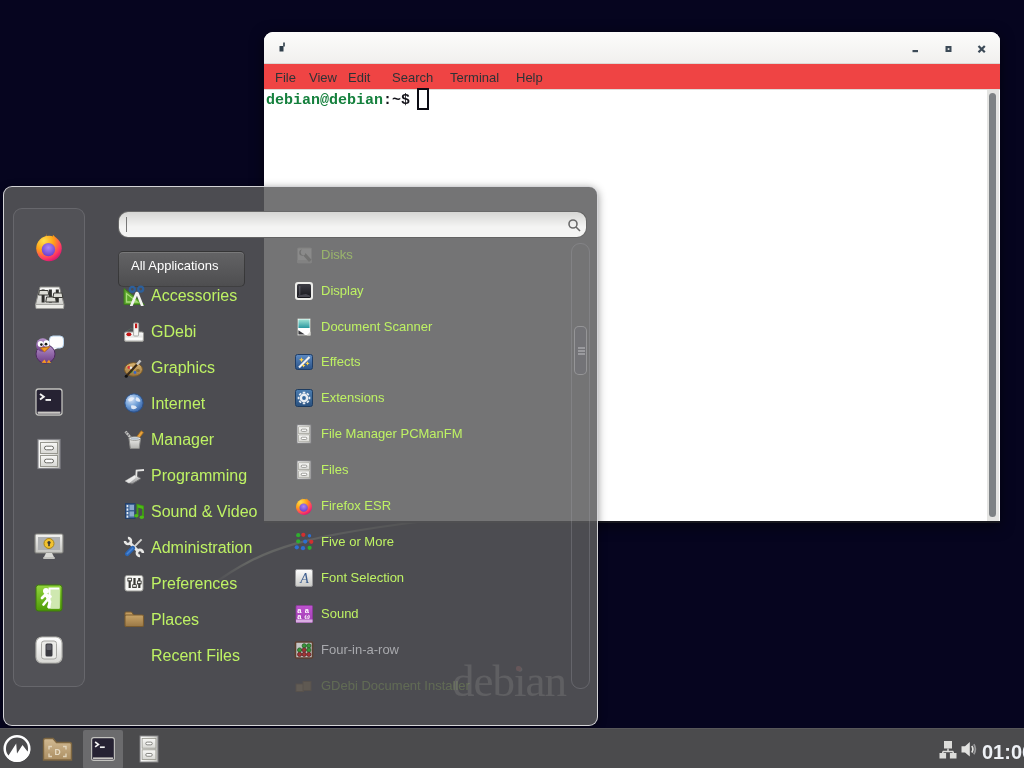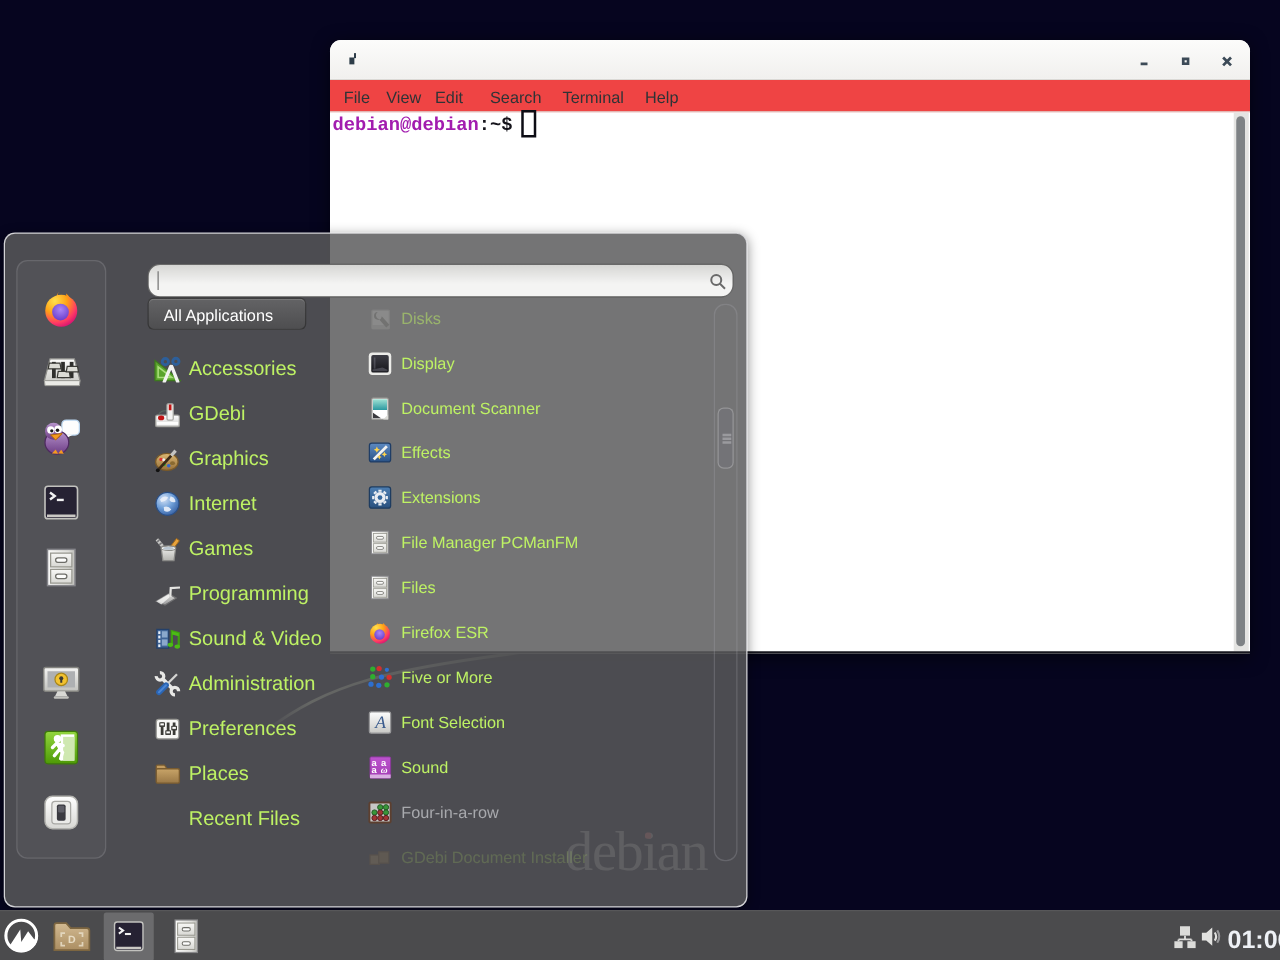--- a/index.html
+++ b/index.html
@@ -8,30 +8,30 @@
 #wm{position:absolute;left:452px;top:655px;font-family:"Liberation Serif",serif;font-size:45px;color:#7a7a84;letter-spacing:-1px}
 #wmdot{position:absolute;left:516px;top:666px;width:5px;height:5px;background:#a8404e;border-radius:2px}
 
 #term{position:absolute;left:264px;top:32px;width:736px;height:491px;border-radius:9px 9px 2px 2px;background:#fff;box-shadow:0 3px 14px rgba(0,0,0,.55)}
 #tbar{position:absolute;left:0;top:0;width:736px;height:32px;border-radius:9px 9px 0 0;background:linear-gradient(#fcfcfb,#f1f0ee);border-bottom:1px solid #dbd9d5}
 #ttitle{position:absolute;left:0;top:6px;width:736px;text-align:center;font-size:15.5px;font-weight:bold;color:#44586c}
 #tmenu{position:absolute;left:0;top:32px;width:736px;height:26px;background:#ef4444;border-bottom:1px solid #dedcd8;font-size:13px;color:#2f3336}
 #tmenu span{position:absolute;top:6px}
 #tbody{position:absolute;left:0;top:58px;width:736px;height:433px;background:#fff}
 #prompt{position:absolute;left:2px;top:2px;font-family:"Liberation Mono",monospace;font-size:15px;font-weight:bold;white-space:pre}
-#prompt .g{color:#a21caf}#prompt .k{color:#14131a}
+#prompt .g{color:#15803d}#prompt .k{color:#14131a}
 #cursor{position:absolute;left:153px;top:-2px;width:12px;height:22px;border:2px solid #0c0c14}
 #strack{position:absolute;right:1px;top:0;width:12px;height:431px;background:#e4e4e2}
 #sthumb{position:absolute;left:2px;top:3px;width:7px;height:424px;border-radius:4px;background:#7e8285}
 
 #menu{position:absolute;left:3px;top:186px;width:595px;height:540px;background:rgba(90,90,91,.845);border:1px solid rgba(218,218,221,.95);border-radius:9px;box-shadow:0 2px 9px rgba(0,0,0,.42)}
 #sbox{position:absolute;left:114px;top:24px;width:469px;height:27px;border-radius:10px;background:linear-gradient(#d6d6d4,#f4f4f3 60%);border:1px solid rgba(70,70,70,.8)}
 #caret{position:absolute;left:7px;top:5px;width:1px;height:15px;background:#777}
 #favbox{position:absolute;left:9px;top:21px;width:72px;height:479px;border-radius:9px;border:1px solid rgba(190,190,195,.2);background:rgba(255,255,255,.035)}
-#allapps{position:absolute;left:114px;top:51px;width:127px;height:26px;border-radius:5px;background:linear-gradient(#636365,#4e4e50);border:1px solid rgba(28,28,28,.5);box-shadow:inset 0 1px 0 rgba(255,255,255,.14);color:#fff;font-size:13px;padding:6px 0 0 12px}
+#allapps{position:absolute;left:114px;top:64px;width:127px;height:36px;border-radius:5px;background:linear-gradient(#636365,#4e4e50);border:1px solid rgba(28,28,28,.5);box-shadow:inset 0 1px 0 rgba(255,255,255,.14);color:#fff;font-size:13px;padding:6px 0 0 12px}
 .cat{position:absolute;left:147px;font-size:16px;color:#bef264}
 .app{position:absolute;left:317px;font-size:13px;color:#bef264}
 #mtrack{position:absolute;left:567px;top:56px;width:19px;height:446px;border:1px solid rgba(170,170,175,.28);border-radius:9px}
 #mthumb{position:absolute;left:570px;top:139px;width:13px;height:49px;border-radius:5px;background:#737377;border:1px solid rgba(200,200,200,.4)}
 #mthumb i{position:absolute;left:3px;top:20px;width:7px;height:1.5px;background:#9a9a9e;box-shadow:0 3px 0 #9a9a9e,0 6px 0 #9a9a9e}
 
 #bar{position:absolute;left:0;top:728px;width:1024px;height:40px;background:#4b4b4d;border-top:1px solid rgba(255,255,255,.07)}
 #actbox{position:absolute;left:83px;top:1px;width:40px;height:39px;background:#6b6b6d;border-radius:2px}
 #clock{position:absolute;left:982px;top:12px;font-size:20px;font-weight:bold;color:#eef1f6}
 </style></head><body>
@@ -304,21 +304,21 @@
   </svg>
     <span class="cat" style="top:208px">Internet</span>
   <svg style="left:119px;top:241px" width="22" height="22" viewBox="0 0 22 22">
     <path d="M12 11 L18.2 2.8 L20.5 4.6 L14.5 12.5" fill="#e8a23c" stroke="#a06a1a" stroke-width=".8"></path>
     <path d="M9.5 12 L2.5 3.5" stroke="#c8c8c6" stroke-width="2.6"></path>
     <path d="M9.5 12 L2.5 3.5" stroke="#77777a" stroke-width="2.6" stroke-dasharray="1.3 1.6"></path>
     <polygon points="6,10.5 17.5,10.5 16.2,20.5 7.3,20.5" fill="url(#cupg)" stroke="#8a8a88" stroke-width="1"></polygon>
     <ellipse cx="11.7" cy="10.5" rx="5.8" ry="1.8" fill="#f4f4f2" stroke="#8a8a86" stroke-width=".9"></ellipse>
     <ellipse cx="11.7" cy="10.6" rx="4.2" ry="1.2" fill="#b8c4d0"></ellipse>
   </svg>
-    <span class="cat" style="top:244px">Games</span>
+    <span class="cat" style="top:244px">Manager</span>
   <svg style="left:119px;top:277px" width="22" height="22" viewBox="0 0 22 22">
     <polygon points="2,17 12,11 18,14.5 9,20" fill="url(#trg)" stroke="#6e6e70" stroke-width="1"></polygon>
     <polygon points="2,17 12,11 12.5,14 6,19.5" fill="#fdfdfc" opacity=".7"></polygon>
     <path d="M13.2 13.5 L13.6 6.5 L21 6" stroke="#e4e4e2" stroke-width="1.8" fill="none"></path>
   </svg>
     <span class="cat" style="top:280px">Programming</span>
   <svg style="left:119px;top:313px" width="22" height="22" viewBox="0 0 22 22">
     <rect x="2.5" y="3.5" width="9.5" height="15" fill="#3f6496" stroke="#24406a" stroke-width="1"></rect>
     <rect x="3.6" y="5" width="1.7" height="2.2" fill="#e8eef6"></rect>
       <rect x="3.6" y="8.5" width="1.7" height="2.2" fill="#e8eef6"></rect>

